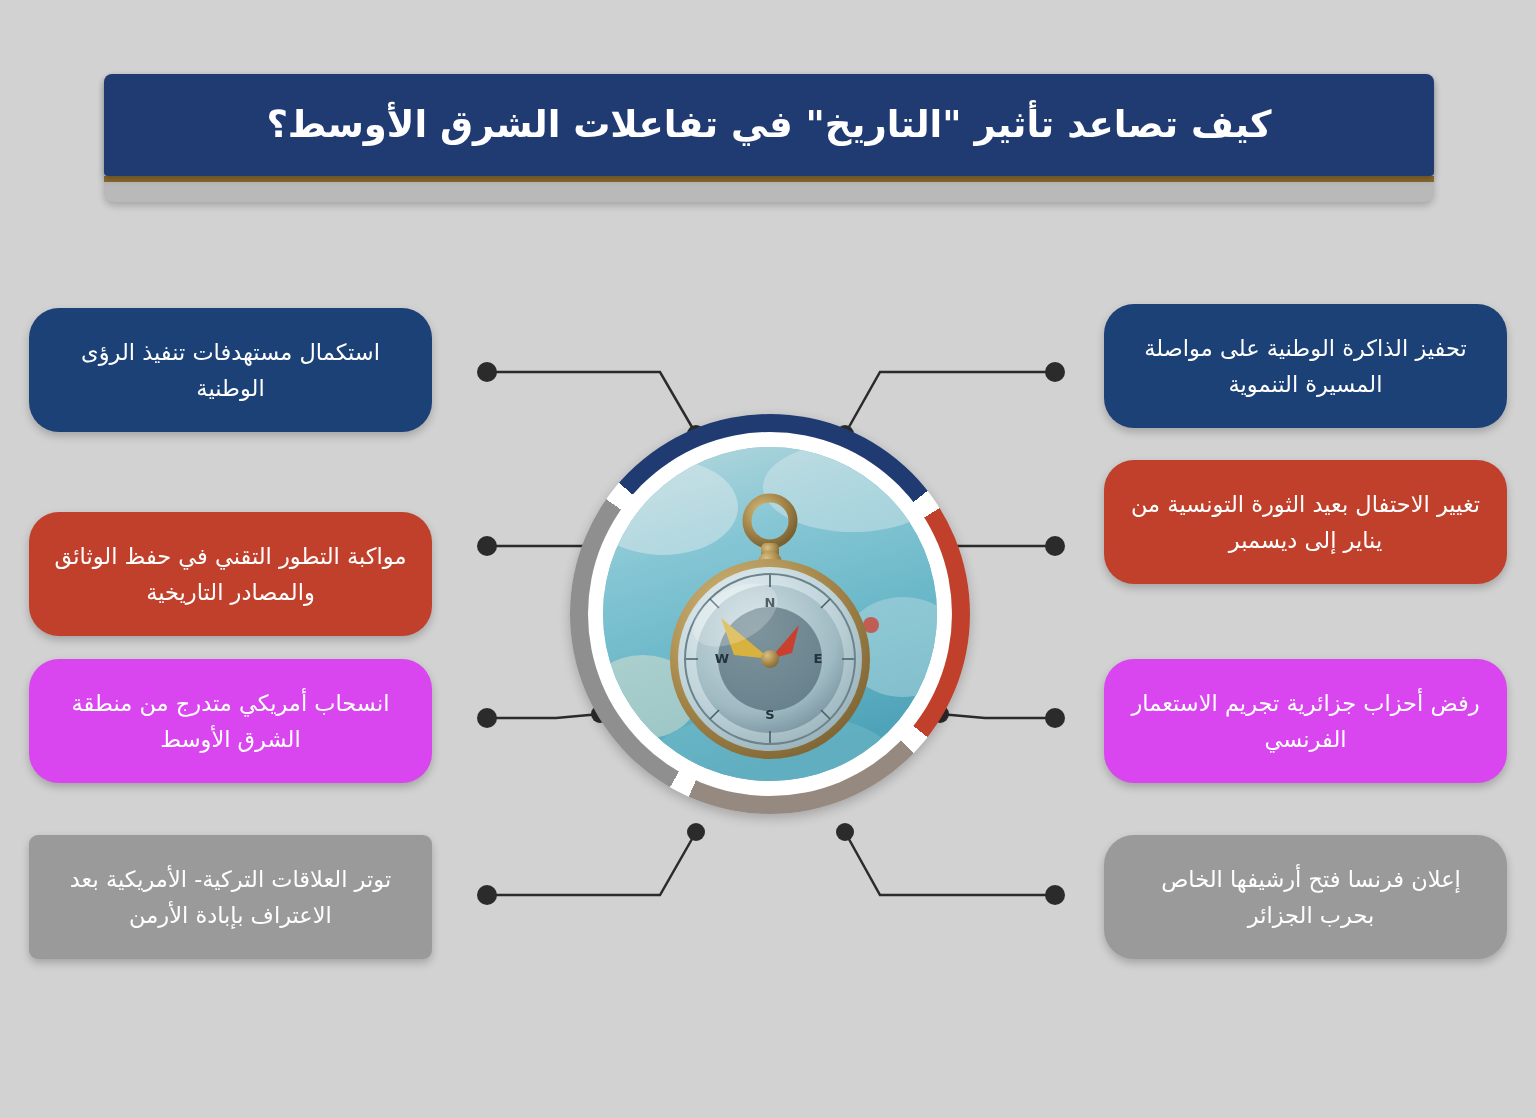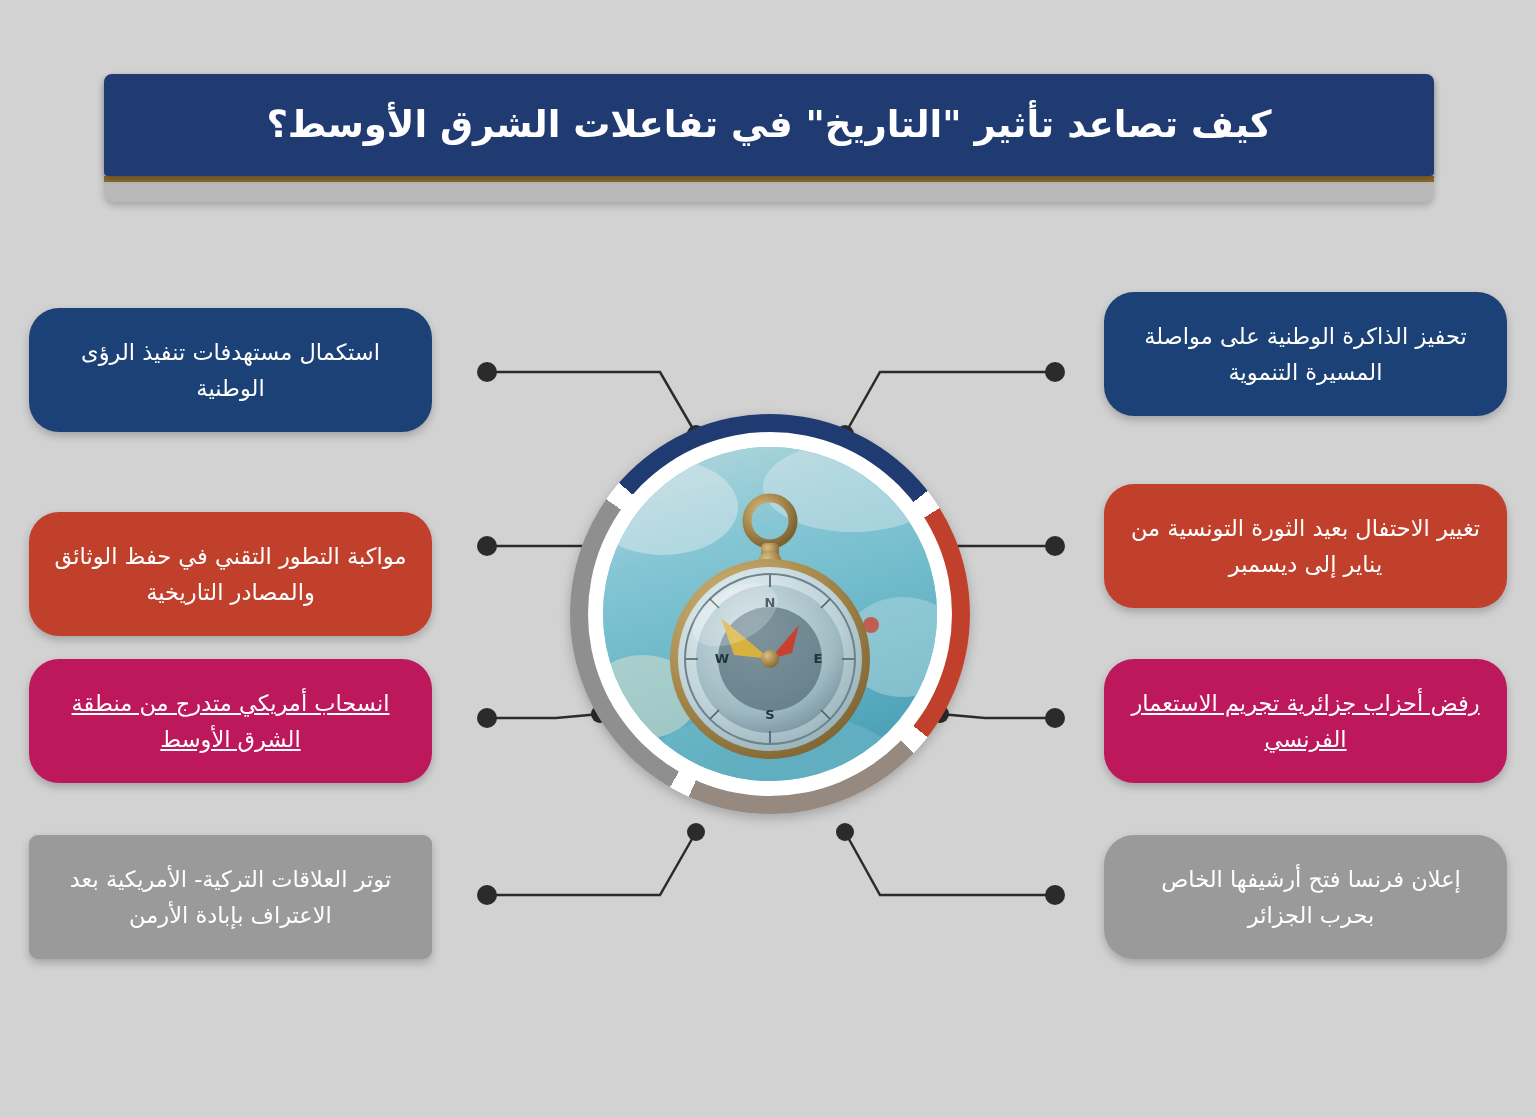--- a/index.html
+++ b/index.html
@@ -120,30 +120,30 @@
     font-size: 22.5px;
     line-height: 1.6;
     text-align: center;
     padding: 0 22px;
     box-sizing: border-box;
     box-shadow: 0 4px 8px rgba(0,0,0,0.22);
     direction: rtl;
   }
   .c-navy  { background: #1b4176; }
   .c-red   { background: #c0402b; }
-  .c-taupe { background: #be185d; text-decoration: underline; }
+  .c-taupe { background: #d946ef; }
   .c-gray  { background: #9a9a9a; }
 
   #card-r1 { right: 1104px; top: 308px; }
   #card-r2 { right: 1104px; top: 484px; margin-top: 28px; }
   #card-r3 { right: 1104px; top: 659px; }
   #card-r4 { right: 1104px; top: 835px; border-radius: 9px; }
 
-  #card-l1 { left: 1104px; top: 292px; }
-  #card-l2 { left: 1104px; top: 484px; }
+  #card-l1 { left: 1104px; top: 304px; }
+  #card-l2 { left: 1104px; top: 460px; }
   #card-l3 { left: 1104px; top: 659px; }
   #card-l4 { left: 1104px; top: 835px; padding-left: 33px; }
 
   
   #connectors {
     position: absolute;
     left: 0;
     top: 0;
     width: 1536px;
     height: 1118px;

